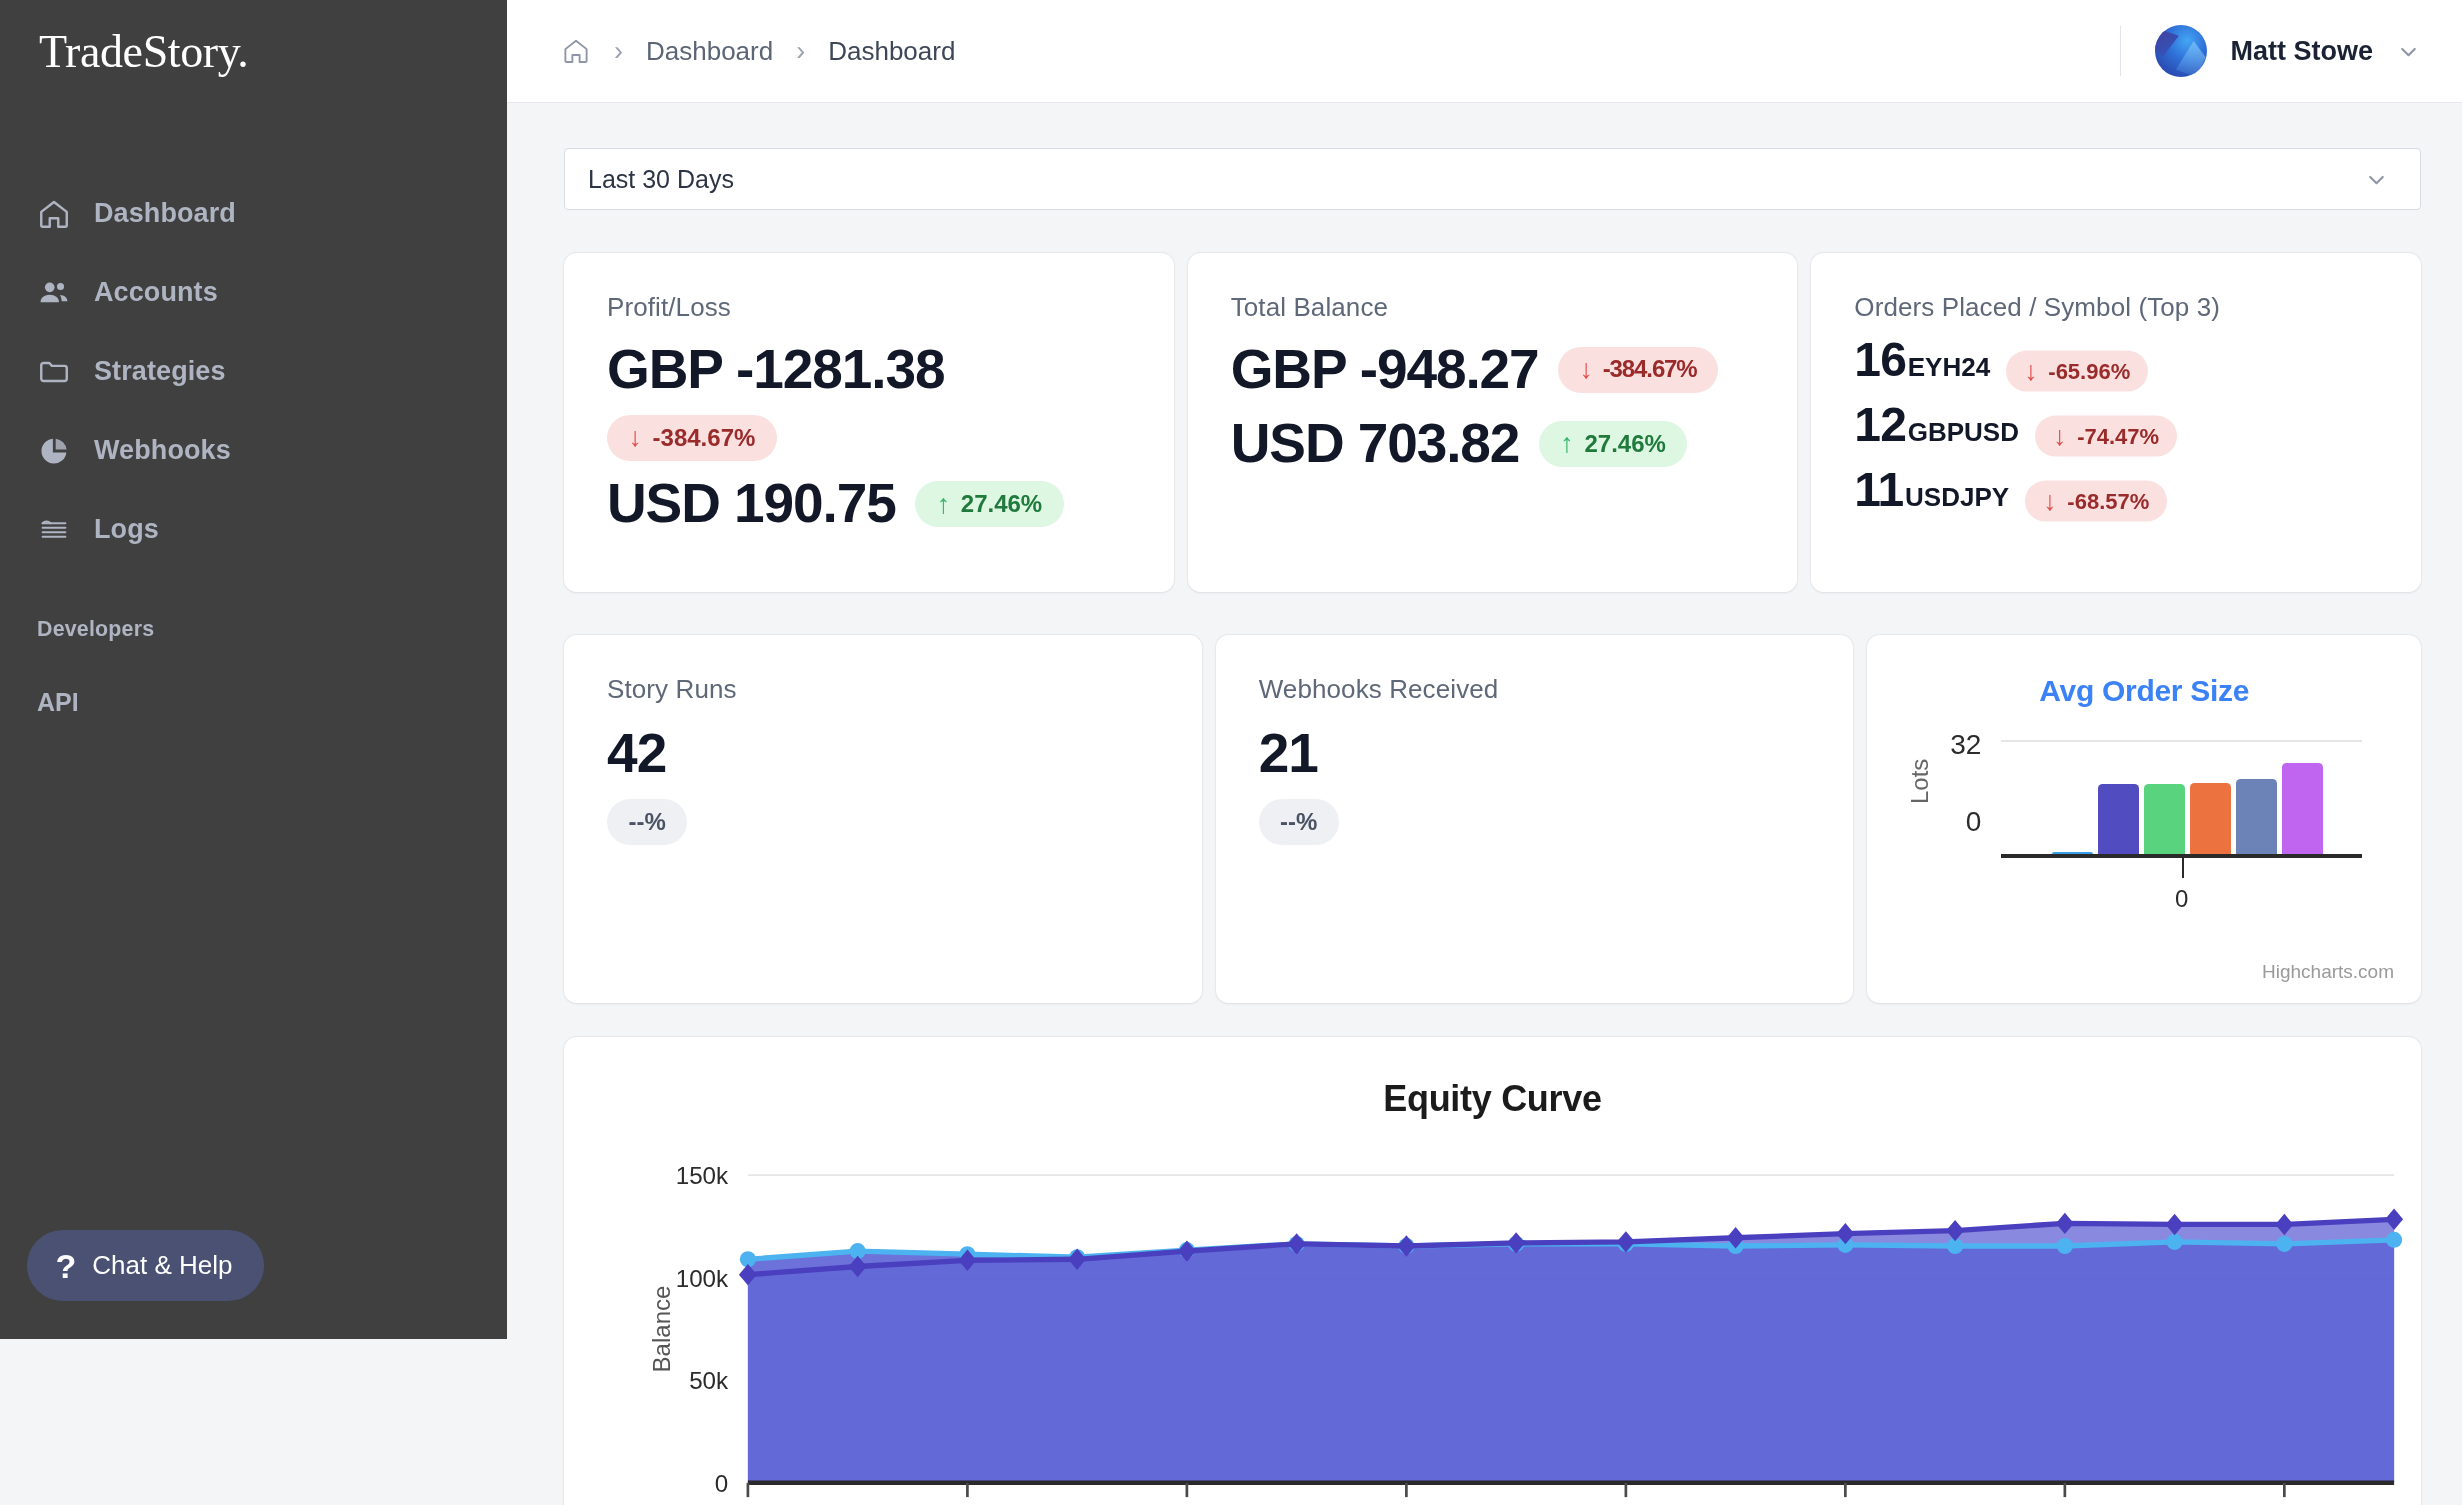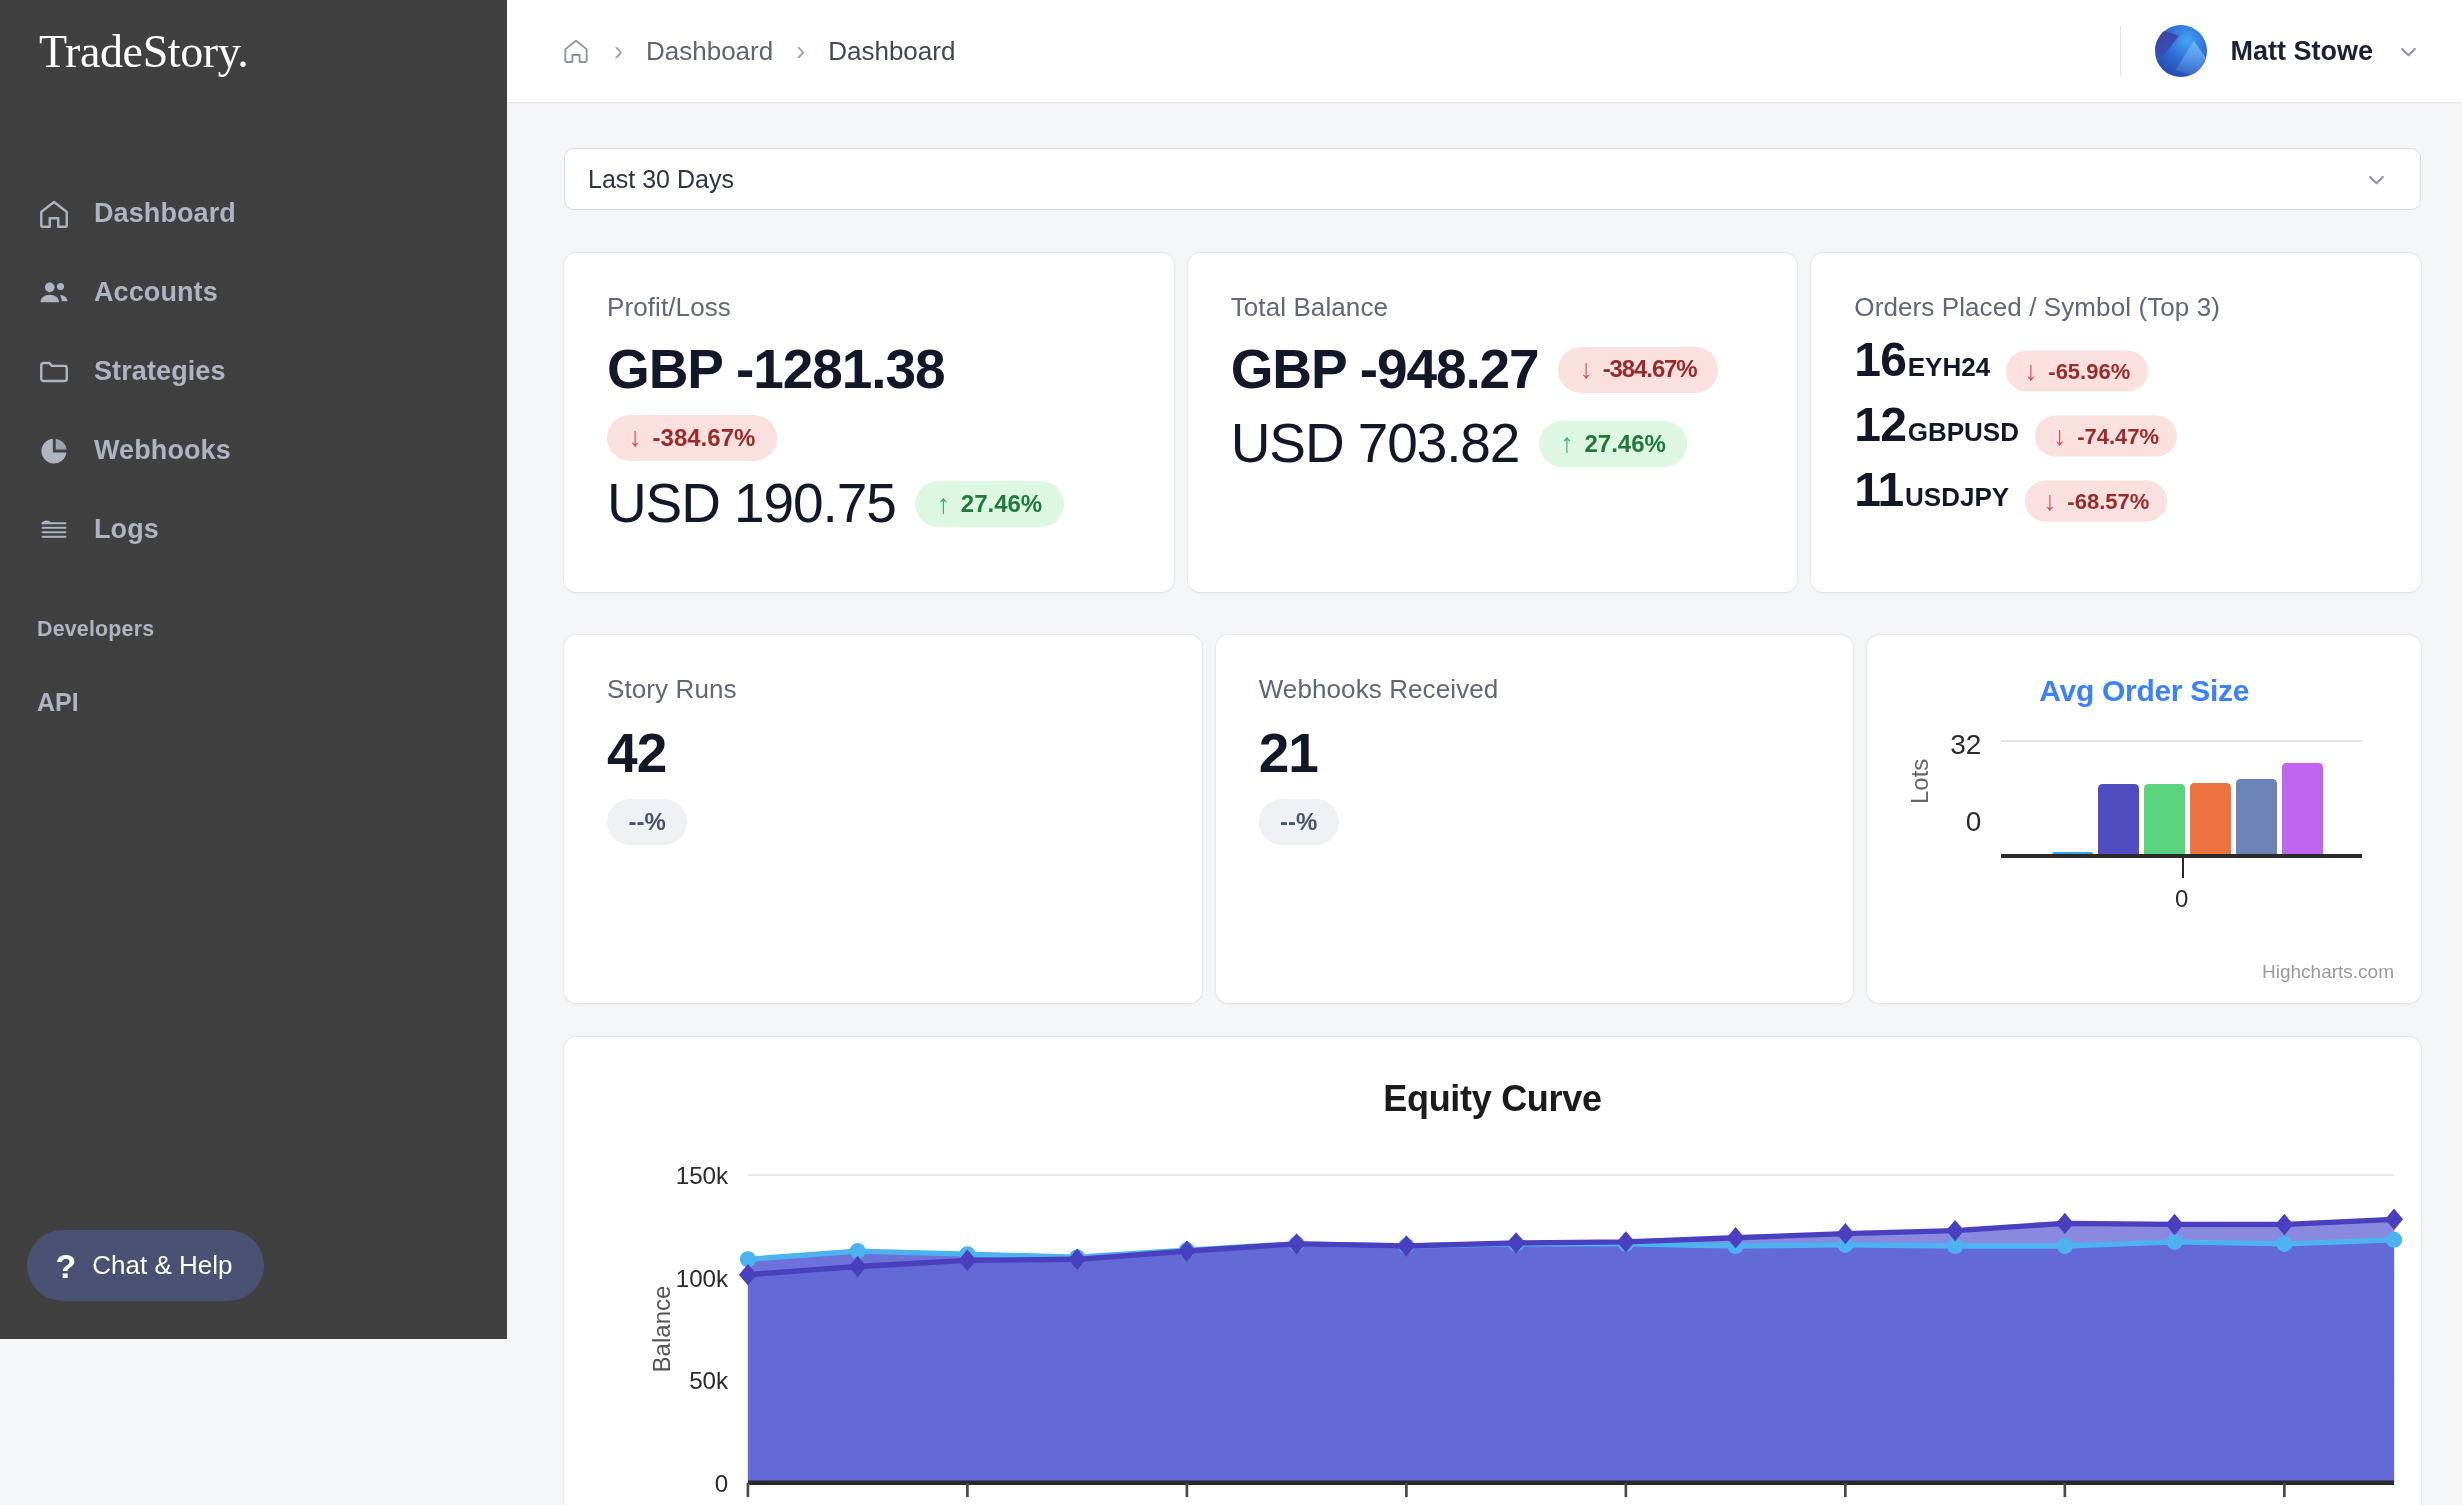--- a/index.html
+++ b/index.html
@@ -107,21 +107,21 @@
     background: linear-gradient(200deg, rgba(125,195,250,.85) 0%, rgba(60,120,220,.2) 100%);
     clip-path: polygon(60% 0, 100% 45%, 70% 100%, 0 80%);
   }
   .username { color: #1a2233; font-size: 27px; font-weight: 700; margin-left: 23px; }
   .chev-down { margin-left: 23px; width: 25px; height: 25px; }
 
   .content { flex: 1; overflow: hidden; padding: 45px 41px 0 57px; }
 
   .range-select {
     height: 62px; background: #fff;
-    border: 1.3px solid #d8dce4; border-radius: 10px;
+    border: 1.3px solid #d8dce4; border-radius: 4px;
     display: flex; align-items: center;
     padding: 0 31px 0 23px;
     cursor: pointer;
   }
   .range-select .value { font-size: 25px; color: #2c3445; }
   .range-select .chev { margin-left: auto; width: 25px; height: 25px; }
 
   .grid-row { display: flex; gap: 14px; margin-top: 43px; }
   .card {
     background: #ffffff;
@@ -134,21 +134,21 @@
   .card-title {
     font-size: 26px; color: #5f6878; font-weight: 400; letter-spacing: 0.1px;
   }
   .kpi-main {
     font-size: 55px; font-weight: 700; color: #121828; letter-spacing: -1.1px;
     line-height: 1.12; margin-top: 16px;
     display: flex; align-items: center; gap: 19.6px;
   }
   .kpi-line { display: flex; align-items: center; gap: 19.6px; margin-top: 12.5px; }
   .kpi-line .val {
-    font-size: 55px; font-weight: 400; color: #121828; letter-spacing: -1.1px; line-height:1.12;
+    font-size: 55px; font-weight: 700; color: #121828; letter-spacing: -1.1px; line-height:1.12;
   }
   .badge {
     display: inline-flex; align-items: center; gap: 10.7px;
     height: 46px; padding: 0 21.4px; border-radius: 23px;
     font-size: 24px; font-weight: 600; white-space: nowrap;
   }
   .badge.neg { background: #fbe0e0; color: #9a2b2b; }
   .badge.pos { background: #ddf7e3; color: #1f7a3c; }
   .badge.flat { background: #eef0f3; color: #4a5263; }
   .badge .arr { font-size: 27px; line-height: 1; font-weight: 400; }

